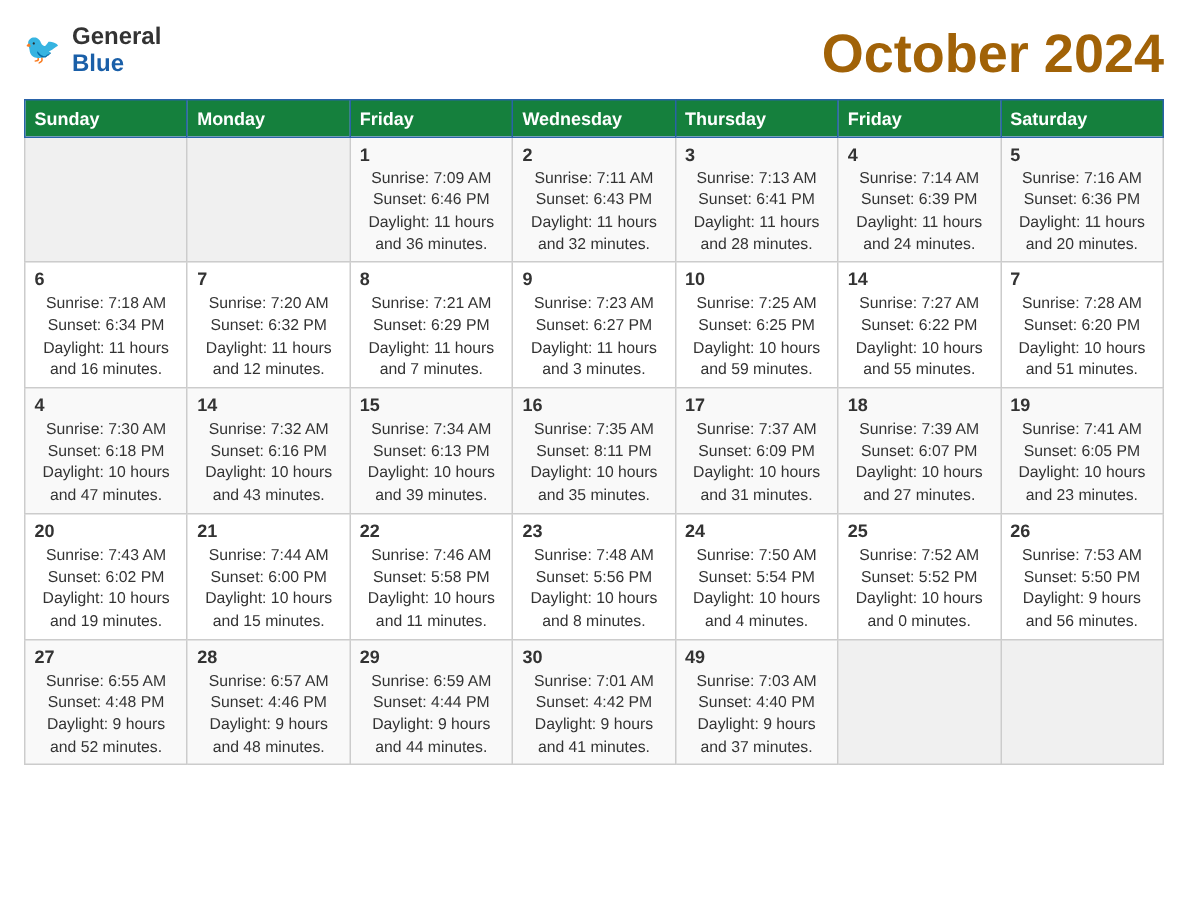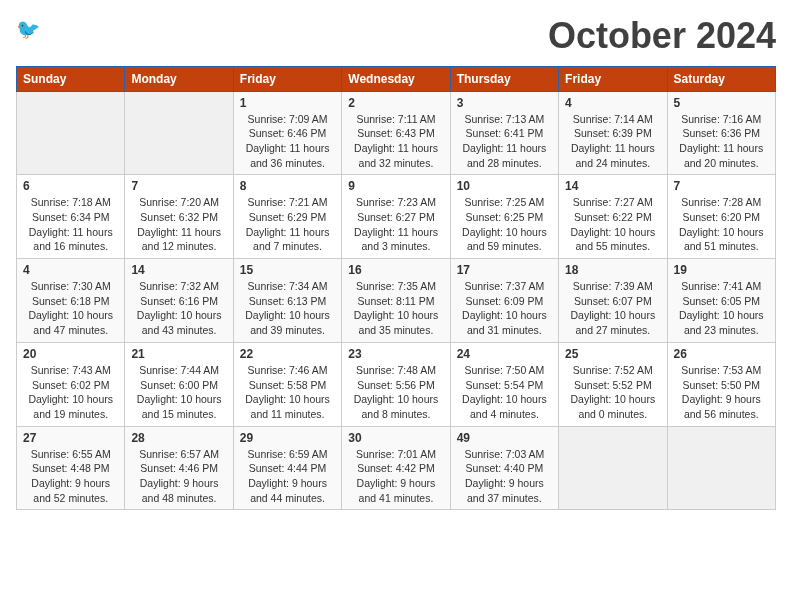--- a/index.html
+++ b/index.html
@@ -24,35 +24,35 @@
     .logo-text-general { font-size: 16px; font-weight: bold; color: #333; }
     .logo-text-blue { font-size: 16px; font-weight: bold; color: #1a5fa8; }
     .logo-bird {
       width: 28px;
       height: 28px;
     }
     .title-block { text-align: right; }
     .month-title {
       font-size: 36px;
       font-weight: bold;
-      color: #404040;
+      color: #a16207;
       line-height: 1.1;
     }
     .location-title {
       font-size: 16px;
       color: #333;
       font-weight: normal;
     }
     table {
       width: 100%;
       border-collapse: collapse;
       font-size: 11px;
     }
     thead tr th {
-      background-color: #c2410c;
+      background-color: #15803d;
       color: #fff;
       text-align: left;
       padding: 5px 6px;
       font-size: 12px;
       font-weight: bold;
       border: 1px solid #2962a8;
     }
     tbody tr td {
       border: 1px solid #ccc;
       vertical-align: top;
@@ -85,20 +85,26 @@
     }
   </style>
 </head>
 <body>
 
 <div class="header">
   <div class="logo">
     <svg class="logo-bird" viewBox="0 0 40 40">
       <text x="0" y="28" font-size="28" fill="#1a5fa8">🐦</text>
     </svg>
+    <div>
+      <div style="line-height:1.1">
+        <span class="logo-text-general">General</span><br>
+        <span class="logo-text-blue">Blue</span>
+      </div>
+    </div>
   </div>
   <div class="title-block">
     <div class="month-title">October 2024</div>
   </div>
 </div>
 
 <table>
   <thead>
     <tr>
     <th>Sunday</th>

